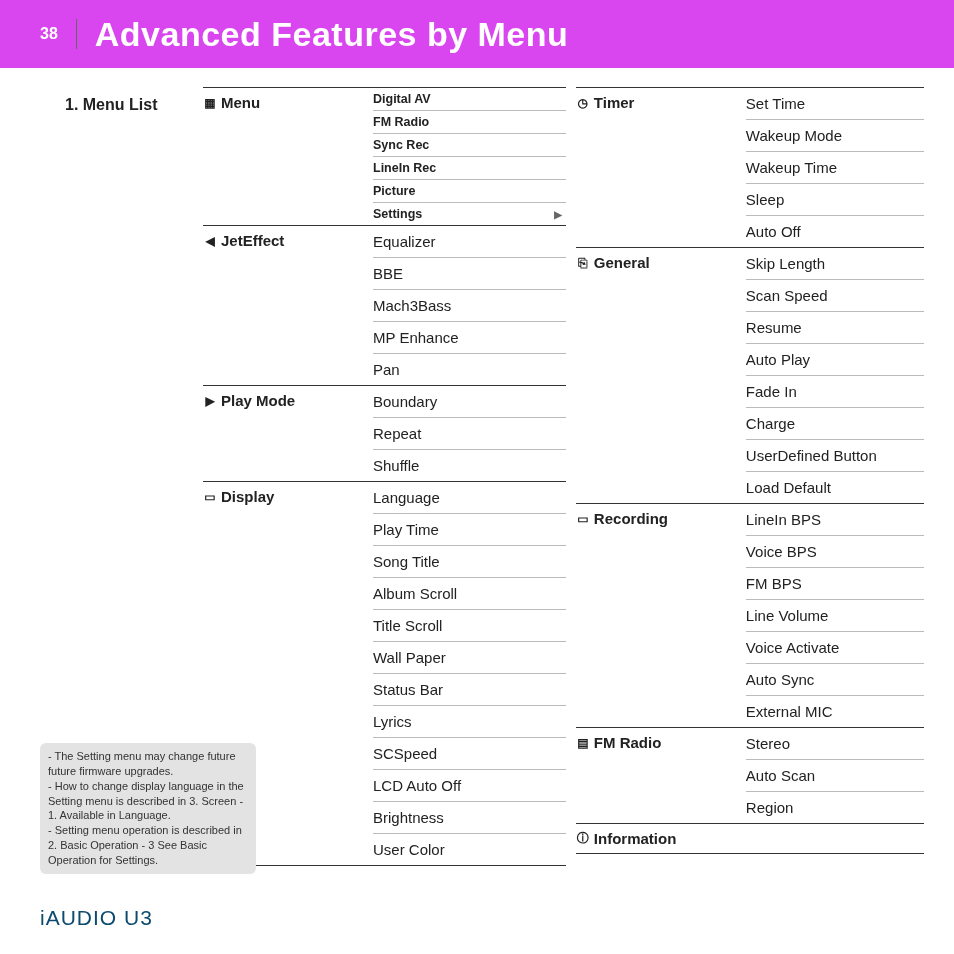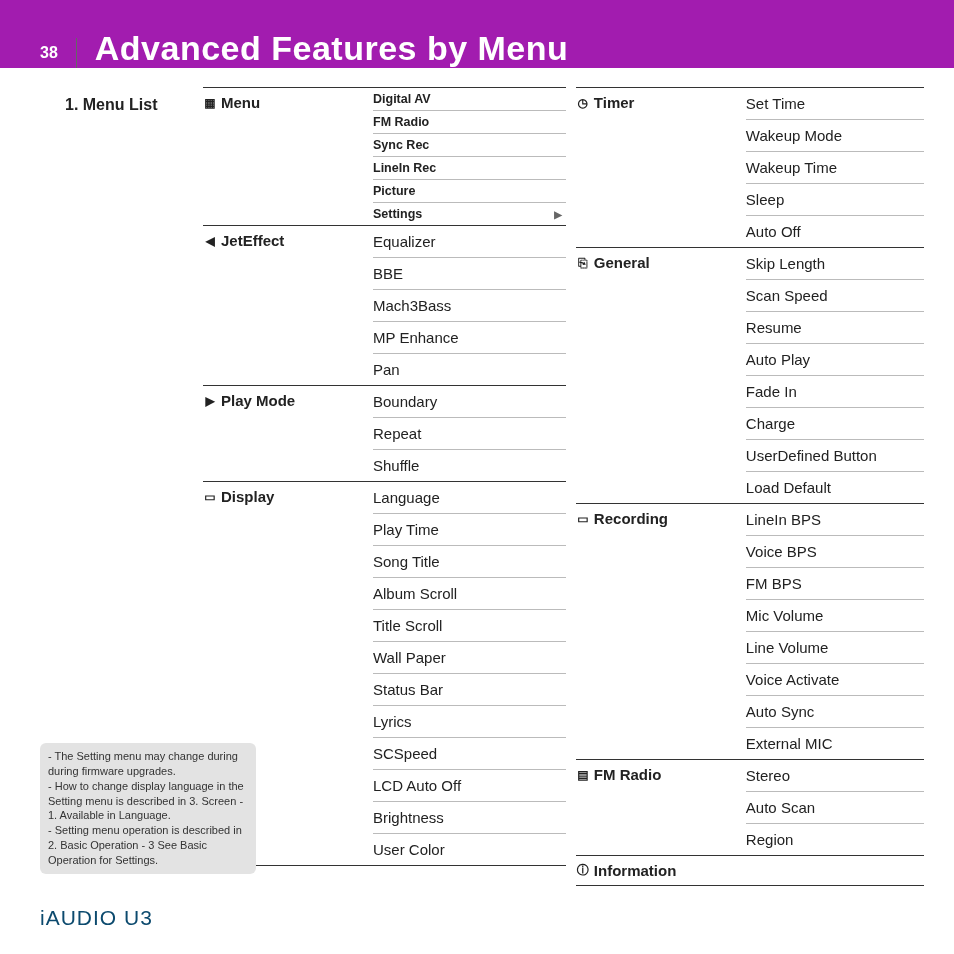--- a/index.html
+++ b/index.html
@@ -5,25 +5,25 @@
   html, body {
     margin: 0;
     padding: 0;
     width: 954px;
     height: 954px;
     background: #fff;
     font-family: Arial, Helvetica, sans-serif;
     color: #222;
   }
   .header-bar {
-    background: #a21caf;
+    background: #d946ef;
     color: #fff;
     height: 68px;
     display: flex;
-    align-items: flex-end;
+    align-items: center;
     padding-left: 40px;
     box-sizing: border-box;
   }
   .page-number {
     font-size: 16px;
     font-weight: bold;
     margin-right: 18px;
     padding-right: 18px;
     border-right: 1px solid #666;
     line-height: 30px;
@@ -267,21 +267,20 @@
         <div class="menu-block">
           <div class="menu-row">
             <div class="menu-label">
               <span class="ico">▭</span>
               <span>Recording</span>
             </div>
             <div class="items">
               <div class="item">LineIn BPS</div>
               <div class="item">Voice BPS</div>
               <div class="item">FM BPS</div>
-              <div class="item">Mic Volume</div>
               <div class="item">Line Volume</div>
               <div class="item">Voice Activate</div>
               <div class="item">Auto Sync</div>
               <div class="item last">External MIC</div>
             </div>
           </div>
         </div>
         <div class="menu-block">
           <div class="menu-row">
             <div class="menu-label">
@@ -296,19 +295,19 @@
           </div>
         </div>
         <div class="menu-label-only">
           <span class="ico">ⓘ</span>
           <span>Information</span>
         </div>
       </div>
   </div>
 
   <div class="note-box" id="notebox">
-      <div>- The Setting menu may change during during firmware upgrades.</div>
+      <div>- The Setting menu may change future future firmware upgrades.</div>
       <div>- How to change display language in the Setting menu is described in 3. Screen - 1. Available in Language.</div>
       <div>- Setting menu operation is described in 2. Basic Operation - 3 See Basic Operation for Settings.</div>
     </div>
 </div>
 
 <div class="footer">iAUDIO U3</div>
 
 </body></html>

